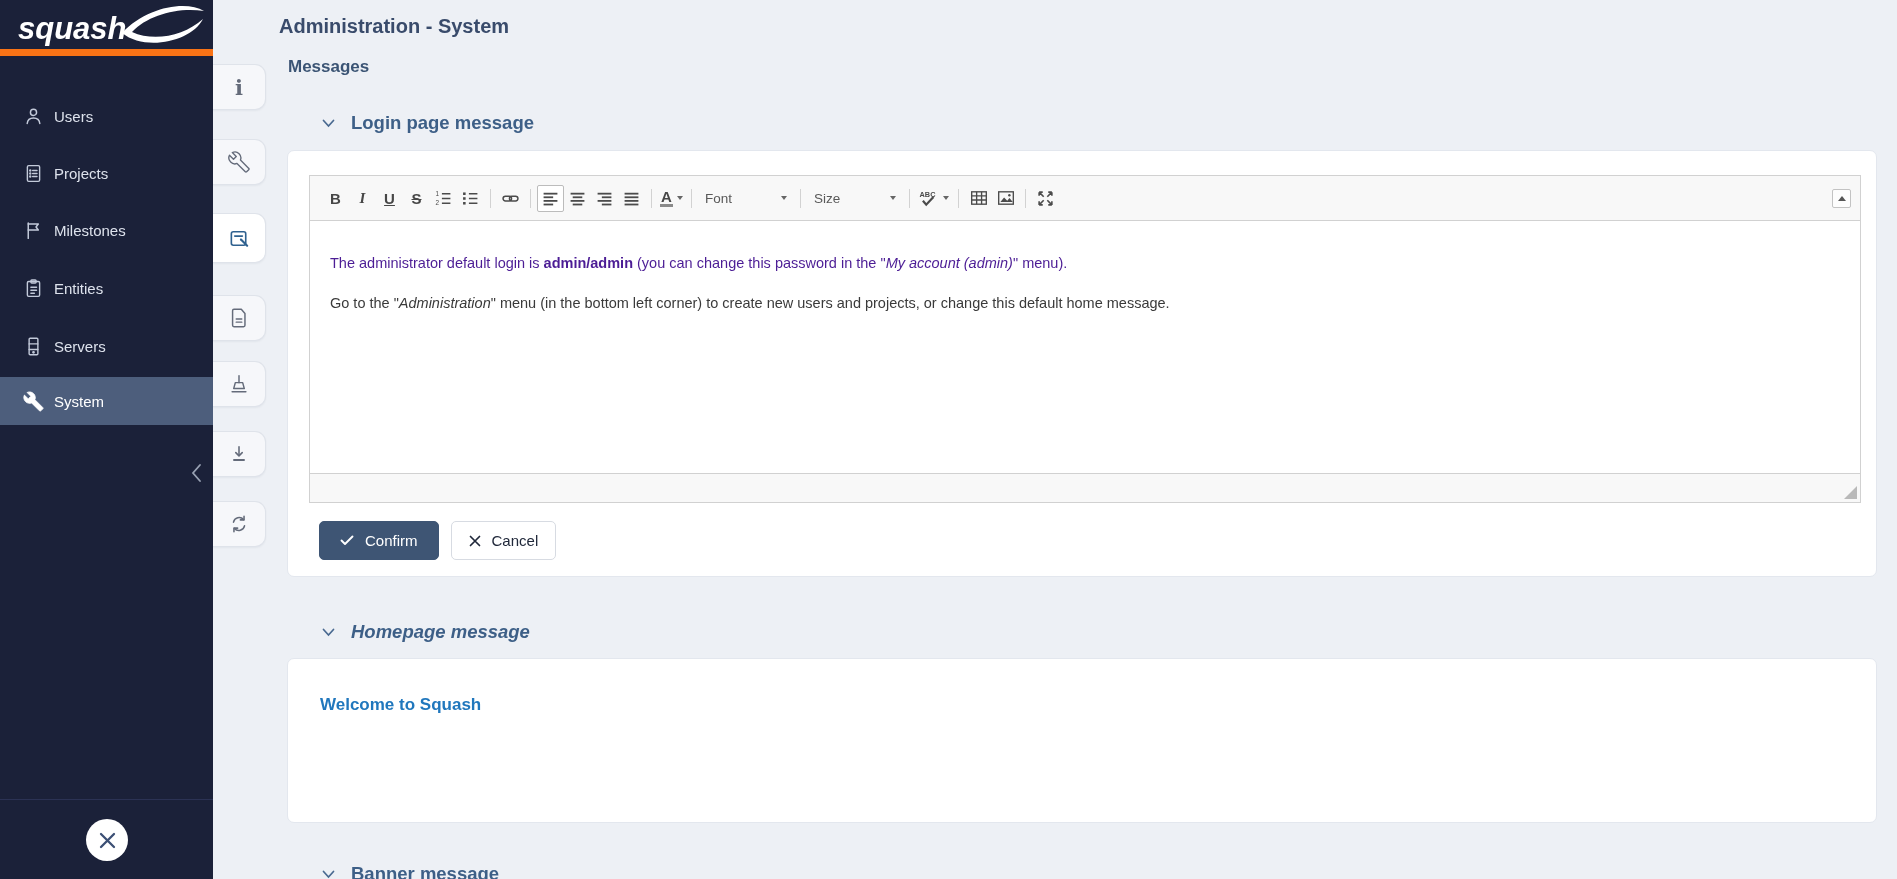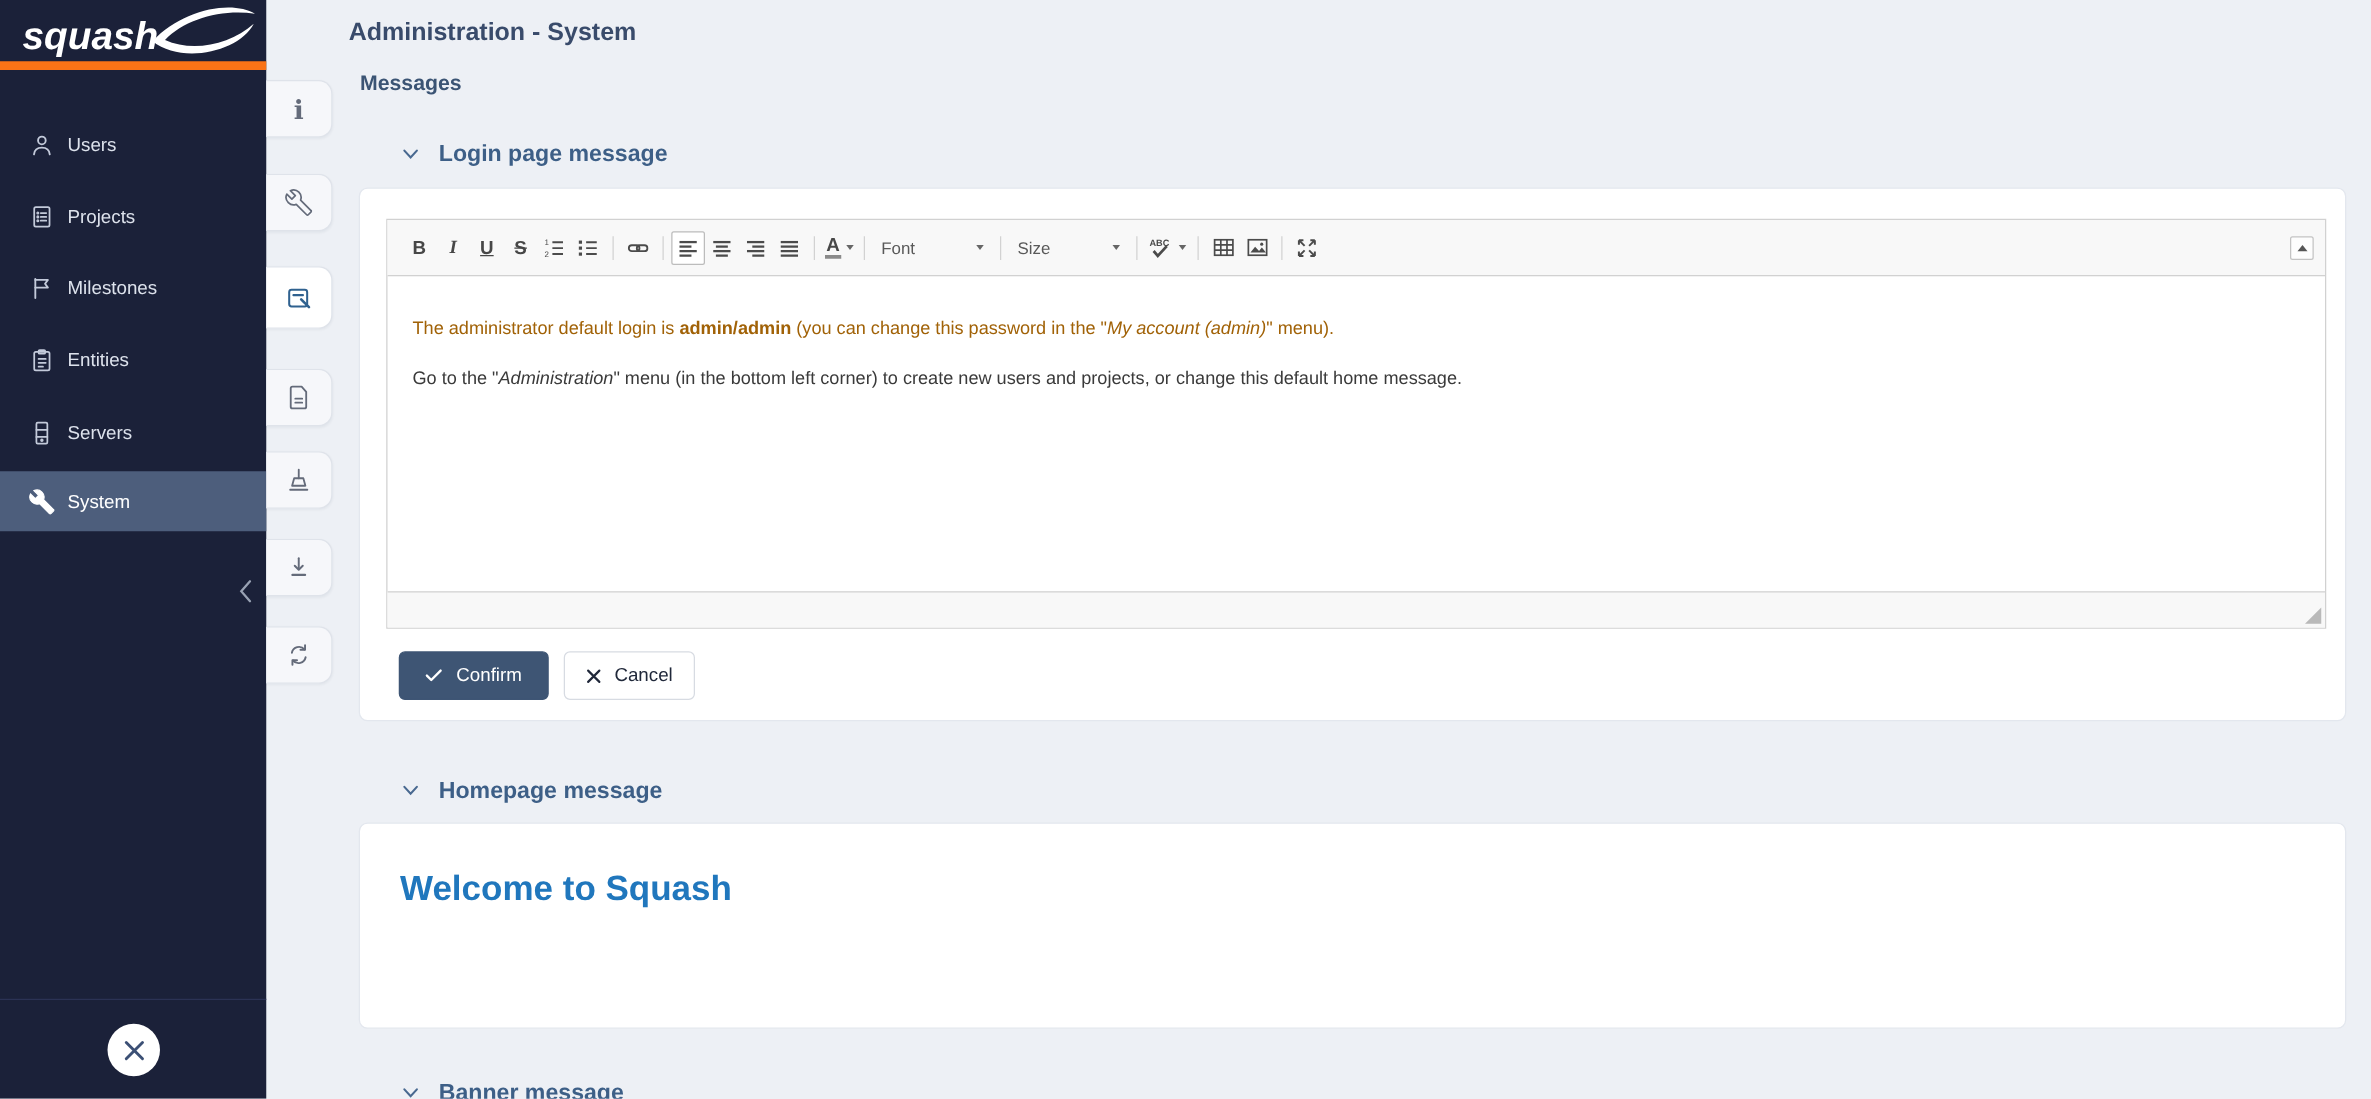--- a/index.html
+++ b/index.html
@@ -30,21 +30,21 @@
   .rail-tab.active { background:#ffffff; color:#2f618f; height:50px; }
   .rail-tab svg { stroke:currentColor; }
   .info-glyph { font-family:"DejaVu Serif", serif; font-weight:bold; font-size:21px; line-height:1; }
 
   
   .main { position:absolute; left:277px; top:0; width:1620px; height:671px; }
   .page-title { position:absolute; left:2px; top:15px; font-size:20px; font-weight:600; color:#394b6b; }
   .messages-label { position:absolute; left:11px; top:57px; font-size:17px; font-weight:600; color:#3b5474; }
   .sec-header { position:absolute; left:45px; display:flex; align-items:center; gap:16px;
                 font-size:18.5px; font-weight:600; color:#3d5f87; cursor:pointer; }
-  .sec-header.s1 { top:112px; } .sec-header.s2 { top:621px; } .sec-header.s3 { top:863px; }
+  .sec-header.s1 { top:112px; } .sec-header.s2 { top:621px;font-style:italic; } .sec-header.s3 { top:863px; }
   .card { position:absolute; left:10px; width:1590px; background:#fff; border:1px solid #e3e7ee; border-radius:7px; }
   .card1 { top:150px; height:427px; }
   .card2 { top:658px; height:165px; }
 
   
   .editor { position:absolute; left:21px; top:24px; width:1552px; height:328px;
             border:1px solid #d1d1d1; display:flex; flex-direction:column; background:#fff; }
   .toolbar { height:45px; background:#f8f8f8; border-bottom:1px solid #d1d1d1; display:flex;
              align-items:center; padding:0 12px; position:relative; color:#474747; }
   .tb-btn { min-width:27px; height:27px; display:flex; align-items:center; justify-content:center;
@@ -60,31 +60,31 @@
                 border-top:4px solid #666; margin-left:4px; }
   .combo { display:flex; align-items:center; justify-content:space-between; width:96px; padding:0 7px;
            height:27px; font-size:13.5px; color:#595959; cursor:pointer; }
   .collapse-tb { position:absolute; right:9px; top:13px; width:19px; height:19px; background:#fdfdfd;
                  border:1px solid #c3c3c3; border-radius:2px; display:flex; align-items:center;
                  justify-content:center; cursor:pointer; }
   .collapse-tb .tri { width:0; height:0; border-left:4px solid transparent; border-right:4px solid transparent;
                       border-bottom:5px solid #555; }
   .editor-body { flex:1; padding:32px 20px 0; font-size:14.5px; line-height:20px; overflow:hidden; }
   .editor-body p { margin:0 0 20px; color:#3a3a3a; }
-  .editor-body p.red { color:#a16207; }
+  .editor-body p.red { color:#4c1d95; }
   .editor-footer { height:29px; background:#f8f8f8; border-top:1px solid #d1d1d1; position:relative; }
   .resize-handle { position:absolute; right:3px; bottom:3px; width:0; height:0;
                    border-left:13px solid transparent; border-bottom:13px solid #b9b9b9; }
 
   .btn-row { position:absolute; left:31px; top:370px; display:flex; gap:12px; }
   .btn { height:39px; display:flex; align-items:center; gap:11px; font-size:15px; border-radius:5px; cursor:pointer; }
   .btn-confirm { background:#3e5574; color:#fff; border:1px solid #3e5574; padding:0 20px; }
   .btn-cancel { background:#fff; color:#20283a; border:1px solid #d7dbe2; padding:0 17px; }
 
-  .welcome { position:absolute; left:32px; top:36px; font-size:28px; font-weight:bold; color:#2077bd; }
+  .welcome { position:absolute; left:32px; top:36px; font-size:17px; font-weight:bold; color:#2077bd; }
 </style>
 </head>
 <body>
 
 <aside class="sidebar">
   <div class="logo">
     <svg width="196" height="52" viewBox="0 0 196 52">
       <path d="M112 34 C 136 8, 176 1, 194 12 C 168 8, 138 16, 122 33 C 144 43, 174 37, 193 20 C 182 42, 136 53, 112 34 Z" fill="#ffffff"></path>
       <text x="8" y="40" font-size="31" font-style="italic" font-weight="bold" fill="#ffffff">squash</text>
     </svg>

